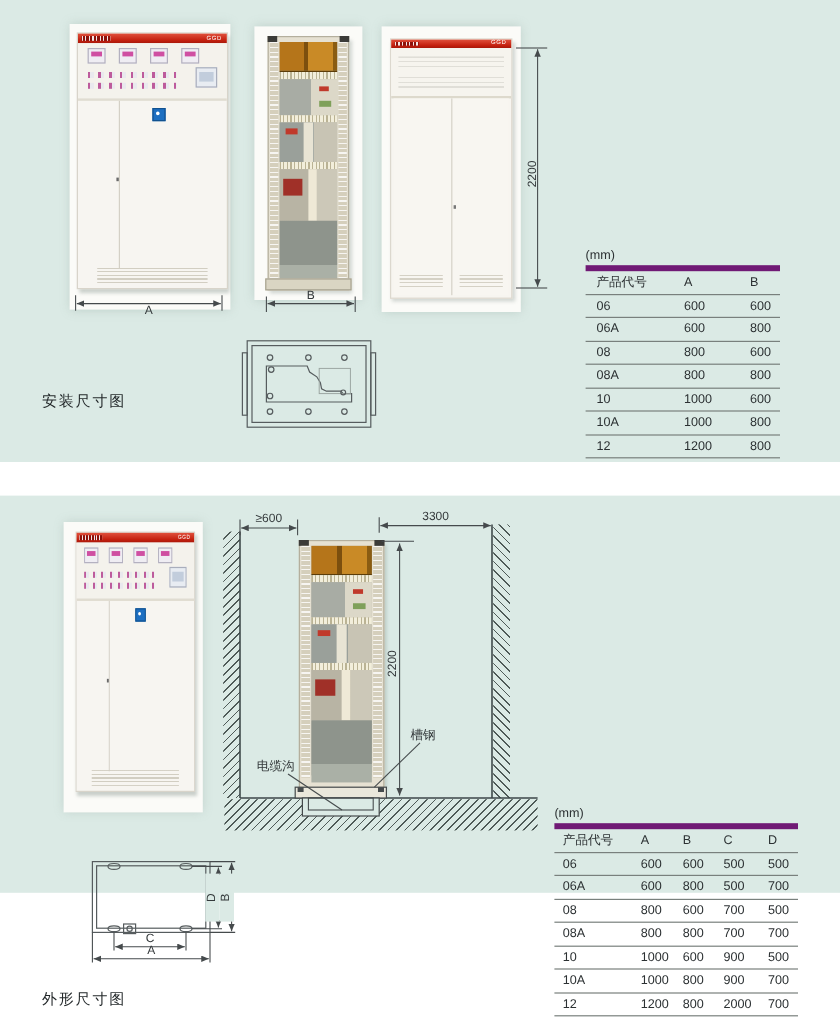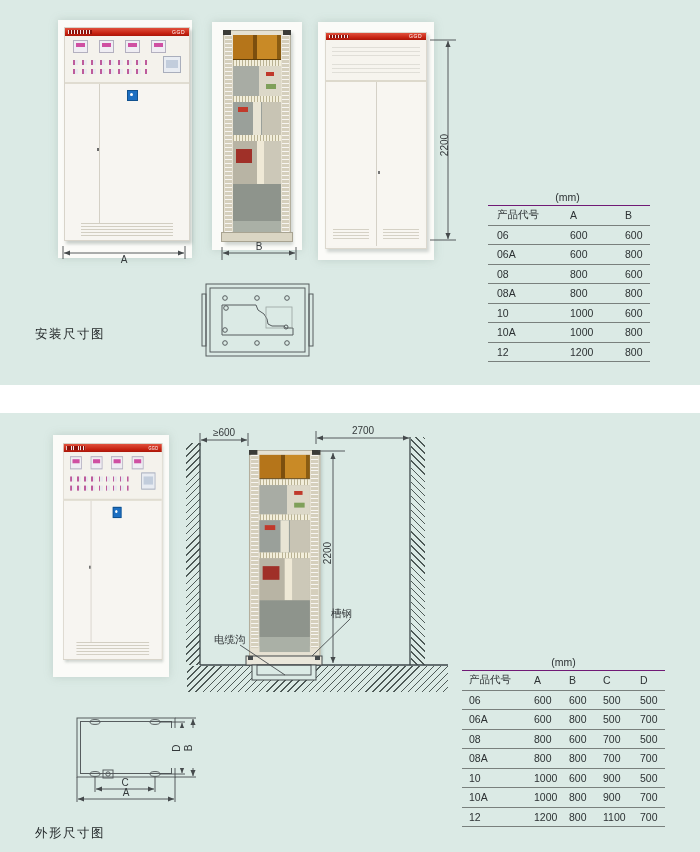--- a/index.html
+++ b/index.html
@@ -1,20 +1,20 @@
 <!DOCTYPE html>
 <html><head>
 <meta charset="utf-8">
 <style>
   html,body{margin:0;padding:0;background:#fff;}
   #page{position:relative;width:700px;height:852px;background:#fff;overflow:hidden;
         font-family:"Liberation Sans","DejaVu Sans",sans-serif;color:#2c3133;}
   .panel{position:absolute;left:0;width:700px;background:#dbeae5;}
   #panel-outline{top:0;height:385px;}
-  #panel-install{top:413px;height:439px;}
+  #panel-install{top:413px;height:331px;}
   .section-title{position:absolute;left:35px;font-size:12.5px;letter-spacing:1.5px;color:#1f2426;}
   .photo{position:absolute;background:#fbfbf8;box-shadow:0 0 8px rgba(140,160,152,.35);}
   
   .fc{position:absolute;width:124px;height:212px;background:#f7f5f1;border:1px solid #d8d4ca;box-shadow:2px 3px 3px rgba(110,125,118,.35);}
   .fc span{position:absolute;display:block;}
   .fc-band{position:absolute;left:0;top:0;right:0;height:8px;background:linear-gradient(180deg,#e0503c 0%,#c4200f 70%,#a8170a 100%);}
   .fc-chip{left:3px;top:2px;width:24px;height:4px;background:#8d110a;
            background-image:repeating-linear-gradient(90deg,rgba(255,255,255,.9) 0 1px,transparent 1px 3px);}
   .fc-model{right:4px;top:1px;font-size:5px;line-height:6px;color:#fff;letter-spacing:.5px;}
   .fc-panel{position:absolute;left:0;top:8px;right:0;height:46px;background:#f4f2ec;border-bottom:2px solid #e0dcd1;}
@@ -81,23 +81,23 @@
   .dim-label{position:absolute;font-size:10px;color:#34393b;text-align:center;line-height:12px;}
   .dim-label.rot{transform:rotate(-90deg);}
   .dim-label.bgm{background:#dbeae5;}
   .cjk-label{position:absolute;font-size:10.5px;color:#34393b;line-height:12px;}
   
   .hatch{position:absolute;}
   .hatch.bs{background:repeating-linear-gradient(135deg,transparent 0 4px,#4e5a57 4px 5px);}
   .hatch.fs{background:repeating-linear-gradient(45deg,transparent 0 4px,#4e5a57 4px 5px);}
   
   .dim-table{position:absolute;font-size:10.5px;color:#2c3133;}
-  .t-unit{text-align:center;height:15px;line-height:14px;}
+  .t-unit{text-align:left;height:15px;line-height:14px;margin-top:16px;}
   .t-row{display:grid;align-items:center;height:18.5px;border-bottom:1px solid #79807d;}
-  .t-head{border-top:1px solid #701a75;}
+  .t-head{border-top:5px solid #701a75;}
   .t3 .t-row{grid-template-columns:80px 55px 1fr;}
   .t5 .t-row{grid-template-columns:70px 35px 34px 37px 1fr;}
   .t-cell{padding-left:2px;}
   .t3 .t-cell:first-child{padding-left:9px;}
   .t5 .t-cell:first-child{padding-left:7px;}
   .t3 .t-unit{padding-right:3px;}
   svg{position:absolute;pointer-events:none;}
   svg .dl{stroke:#454a4c;stroke-width:0.9;fill:none;}
   svg .wl{stroke:#3c4648;stroke-width:1.3;fill:none;}
   svg .tl{stroke:#565c5e;stroke-width:1;fill:none;}
@@ -322,23 +322,23 @@
       <line class="dl" x1="317" y1="25" x2="409" y2="25" marker-start="url(#ar2)" marker-end="url(#ar2)"></line>
 
       <line class="dl" x1="318" y1="38" x2="345" y2="38"></line>
       <line class="dl" x1="333" y1="40" x2="333" y2="250" marker-start="url(#ar2)" marker-end="url(#ar2)"></line>
 
       <polyline class="dl" points="350,206 312,243"></polyline>
       <polyline class="dl" points="240,232 285,262"></polyline>
     </svg>
 
     <div class="dim-label" style="left:198px;top:14px;width:52px">≥600</div>
-    <div class="dim-label" style="left:331px;top:12px;width:64px">2700</div>
+    <div class="dim-label" style="left:331px;top:12px;width:64px">3300</div>
     <div class="dim-label rot" style="left:308px;top:134px;width:40px">2200</div>
-    <div class="cjk-label" style="left:331px;top:194px">槽钢</div>
+    <div class="cjk-label" style="left:342px;top:194px">槽钢</div>
     <div class="cjk-label" style="left:214px;top:220px">电缆沟</div>
 
     <svg style="left:55px;top:287px" width="160" height="112" viewBox="0 0 160 112">
       <defs>
         <marker id="ar3" markerWidth="9" markerHeight="8" refX="7" refY="3" orient="auto-start-reverse">
           <path d="M0,0 L7,3 L0,6 Z" fill="#454a4c"></path>
         </marker>
       </defs>
       <rect class="tl" x="22" y="18" width="98" height="59"></rect>
       <rect class="tl" x="25.5" y="21.5" width="91" height="52"></rect>
@@ -418,20 +418,20 @@
           <span class="t-cell">10A</span>
           <span class="t-cell">1000</span>
           <span class="t-cell">800</span>
           <span class="t-cell">900</span>
           <span class="t-cell">700</span>
         </div>
         <div class="t-row">
           <span class="t-cell">12</span>
           <span class="t-cell">1200</span>
           <span class="t-cell">800</span>
-          <span class="t-cell">1100</span>
+          <span class="t-cell">2000</span>
           <span class="t-cell">700</span>
         </div>
       </div>
 
     <div class="section-title" style="top:412px">外形尺寸图</div>
   </section>
 </div>
 
 </body></html>

